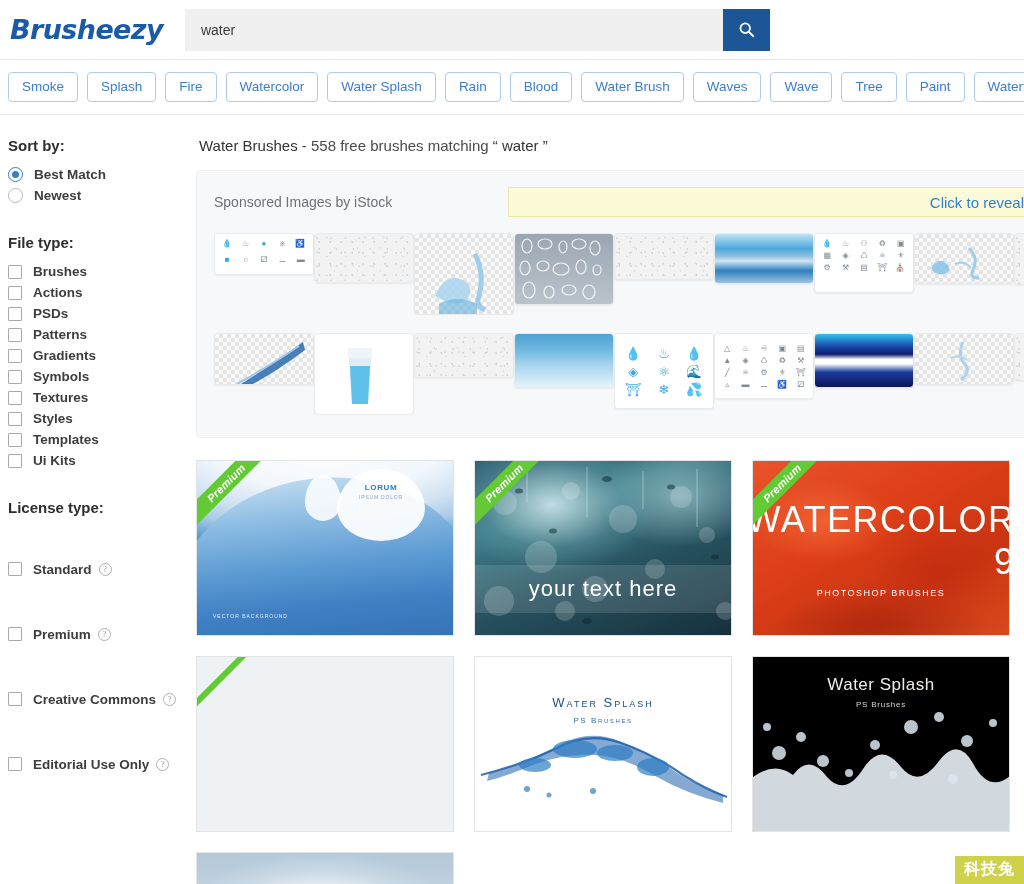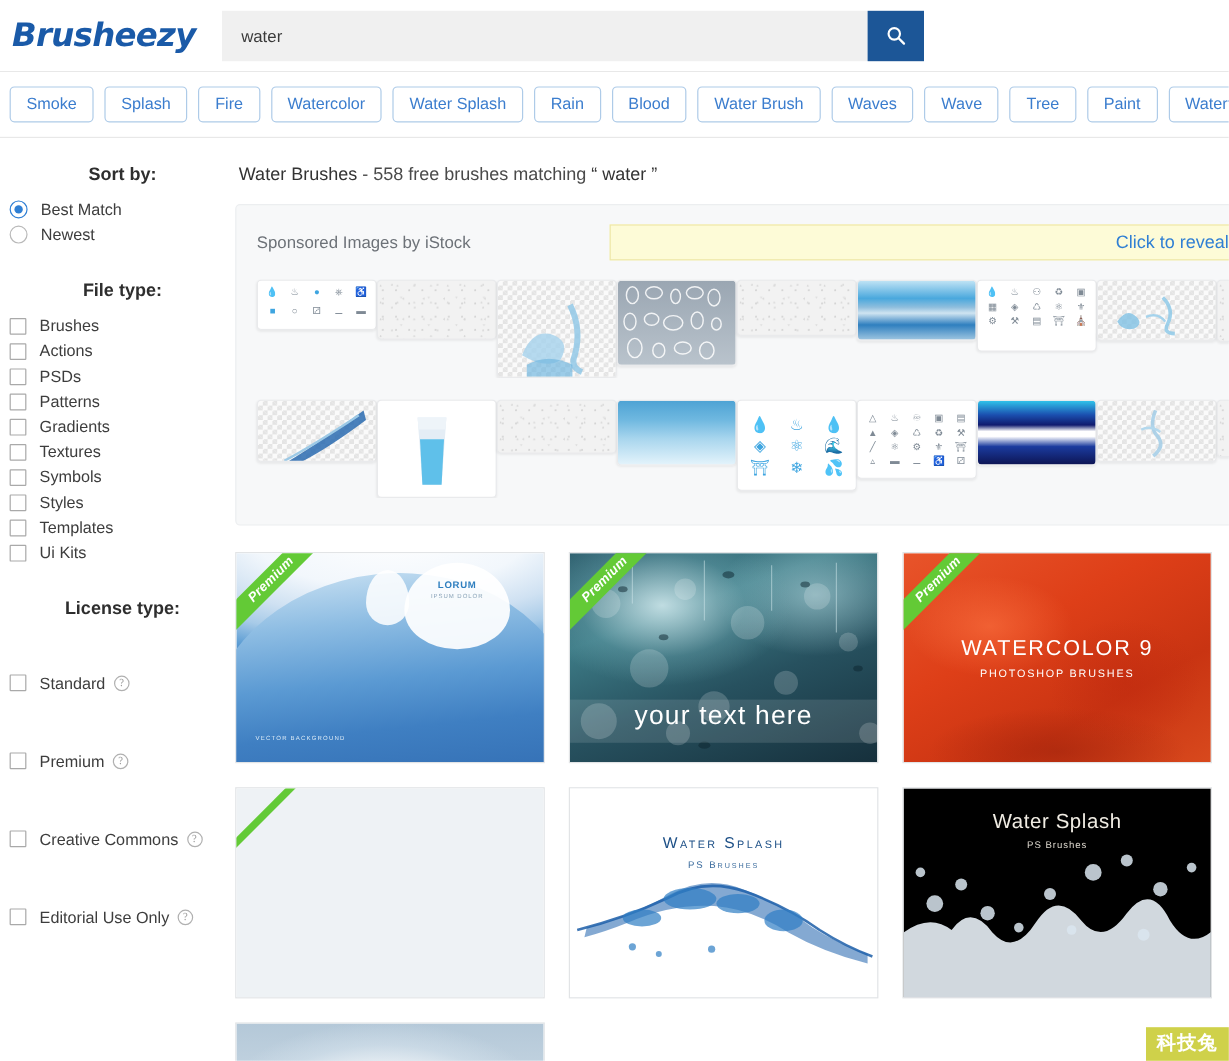--- a/index.html
+++ b/index.html
@@ -92,35 +92,35 @@
   .sidebar {
     width: 196px;
     flex: 0 0 196px;
     padding: 22px 0 0 8px;
   }
   .facet-title {
     font-size: 15px;
     font-weight: bold;
     color: #2e2e2e;
     margin: 0 0 10px 0;
-    text-align: center;
   }
   .facet-title.second { margin-top: 28px; }
   .opt {
     display: flex;
     align-items: center;
     height: 21px;
     margin-bottom: 0px;
     cursor: pointer;
   }
   .opt + .opt { margin-top: 0px; }
   .opt-label {
     font-size: 13.5px;
     color: #3d3d3d;
     margin-left: 11px;
+    font-weight: bold;
   }
   .radio {
     width: 15px; height: 15px;
     border-radius: 50%;
     border: 1px solid #b9b9b9;
     background: #fff;
     flex: 0 0 auto;
     position: relative;
   }
   .radio.on { border-color: #2f7fd4; }
@@ -447,25 +447,25 @@
       <div class="opt">
         <span class="chk"></span>
         <span class="opt-label">Patterns</span>
       </div>
       <div class="opt">
         <span class="chk"></span>
         <span class="opt-label">Gradients</span>
       </div>
       <div class="opt">
         <span class="chk"></span>
+        <span class="opt-label">Symbols</span>
+      </div>
+      <div class="opt">
+        <span class="chk"></span>
         <span class="opt-label">Textures</span>
-      </div>
-      <div class="opt">
-        <span class="chk"></span>
-        <span class="opt-label">Symbols</span>
       </div>
       <div class="opt">
         <span class="chk"></span>
         <span class="opt-label">Styles</span>
       </div>
       <div class="opt">
         <span class="chk"></span>
         <span class="opt-label">Templates</span>
       </div>
       <div class="opt">
@@ -726,29 +726,29 @@
             <g fill="#0d2630" opacity="0.5">
               <ellipse cx="44" cy="30" rx="4" ry="2.5"></ellipse>
                 <ellipse cx="132" cy="18" rx="5" ry="3"></ellipse>
               <ellipse cx="196" cy="26" rx="4" ry="2.5"></ellipse>
                 <ellipse cx="78" cy="70" rx="4" ry="2.5"></ellipse>
               <ellipse cx="240" cy="96" rx="4" ry="2.5"></ellipse>
                 <ellipse cx="112" cy="160" rx="5" ry="3"></ellipse>
             </g>
           </svg>
         </div>
-        <div style="position:absolute;left:0;right:0;top:122px;height:36px;background:rgba(255,255,255,0.12);z-index:4;display:flex;align-items:flex-start;justify-content:center;">
+        <div style="position:absolute;left:0;right:0;top:104px;height:48px;background:rgba(255,255,255,0.12);z-index:4;display:flex;align-items:center;justify-content:center;">
           <span class="card-title txt-lg">your text here</span>
         </div>
       </div>
 
       <div class="card">
         <div class="ribbon">Premium</div>
         <div class="card-img v-watercolor">
-          <div class="card-title" style="font-size:18px;letter-spacing:1.5px;text-align:right;">WATERCOLOR 9</div>
+          <div class="card-title" style="font-size:36px;letter-spacing:1.5px;text-align:right;">WATERCOLOR 9</div>
           <div class="card-title txt-sm" style="margin-top:5px;">PHOTOSHOP BRUSHES</div>
         </div>
       </div>
 
       <div class="card4-peek">
         <div class="ribbon"></div>
         <div class="card-img" style="background:#eef2f5;"></div>
       </div>
 
       <div class="card">

